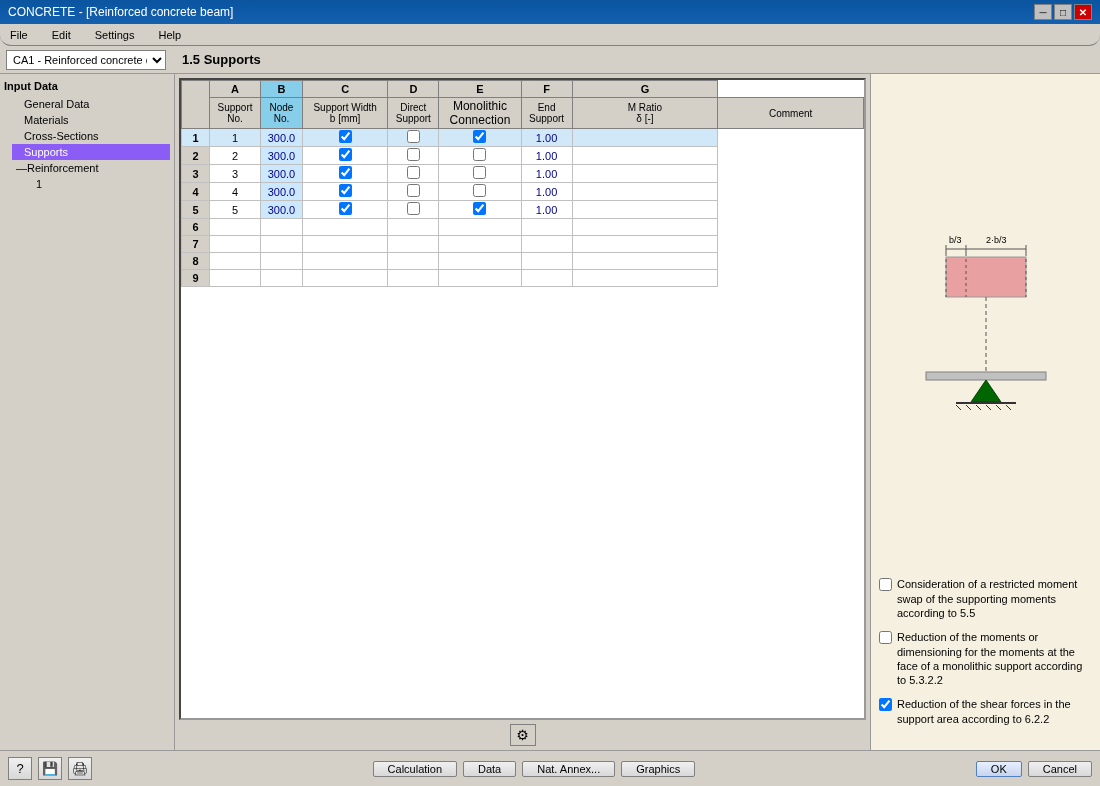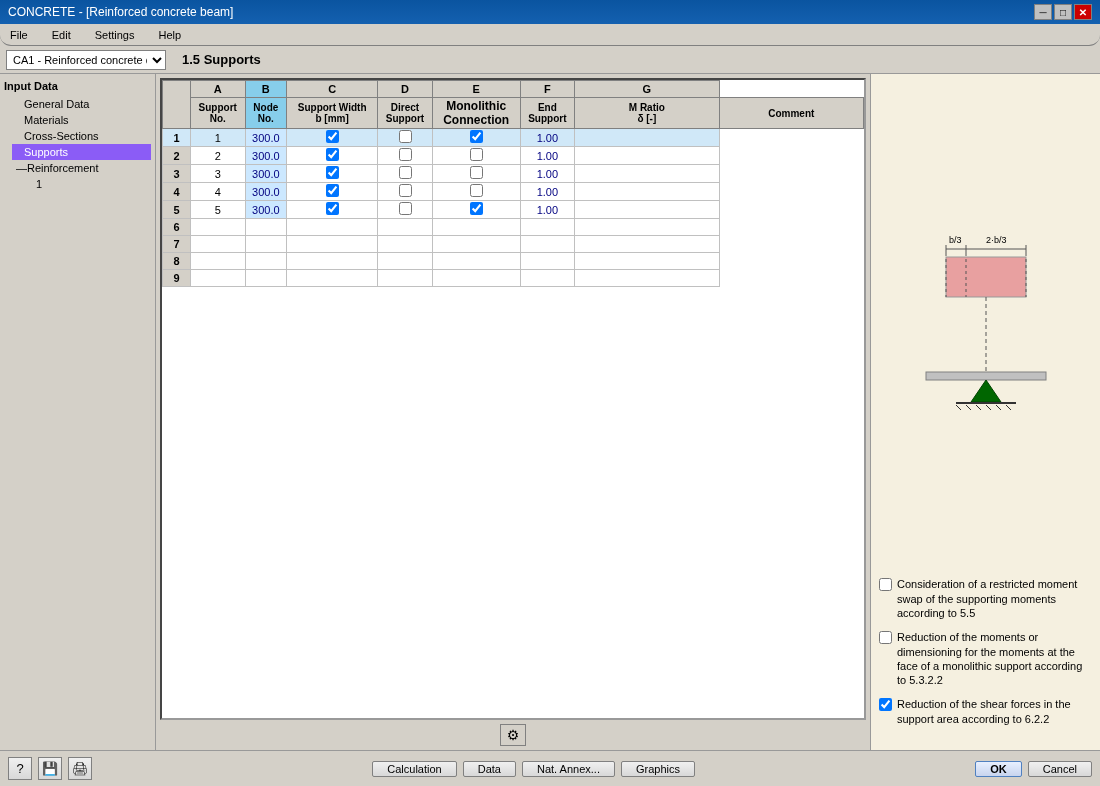--- a/index.html
+++ b/index.html
@@ -58,21 +58,21 @@
     }
     .section-title {
       font-size: 13px; font-weight: bold;
       margin-left: 10px;
     }
     .main-container {
       display: flex;
       height: calc(786px - 24px - 22px - 28px - 36px);
     }
     .sidebar {
-      width: 156px;
+      width: 175px;
       background: #d4d0c8;
       border-right: 1px solid #999;
       padding: 6px 4px;
     }
     .sidebar-header {
       font-weight: bold;
       font-size: 11px;
       margin-bottom: 4px;
     }
     .sidebar-item {
@@ -131,21 +131,21 @@
     }
     th, td {
       border: 1px solid #c0c0c0;
       font-size: 11px;
       text-align: center;
       padding: 1px 3px;
       height: 17px;
     }
     th {
       background: #d4d0c8;
-      font-weight: bold;
+      font-weight: normal;
       border: 1px solid #808080;
     }
     .col-header-top {
       background: #d4d0c8;
       font-weight: bold;
       text-align: center;
     }
     .col-b-header { background: #87ceeb; }
     .row-selected td { background: #d0e8f8; }
     .row-num { background: #d4d0c8; font-weight: bold; width: 28px; }
@@ -166,21 +166,20 @@
       padding: 0 14px;
       background: linear-gradient(to bottom, #f0f0f0, #d8d8d8);
       border: 1px solid #808080;
       border-radius: 2px;
       font-size: 11px;
       cursor: pointer;
     }
     .btn.primary {
       background: linear-gradient(to bottom, #e8f0ff, #c8d4ee);
       border: 1px solid #5080c0;
-      font-weight: bold;
     }
     .icon-btn {
       width: 24px; height: 23px;
       background: linear-gradient(to bottom, #f0f0f0, #d8d8d8);
       border: 1px solid #808080;
       display: flex; align-items: center; justify-content: center;
       cursor: pointer; font-size: 13px;
     }
     .col-g { min-width: 120px; }
     svg.diagram { width: 200px; height: 220px; }

